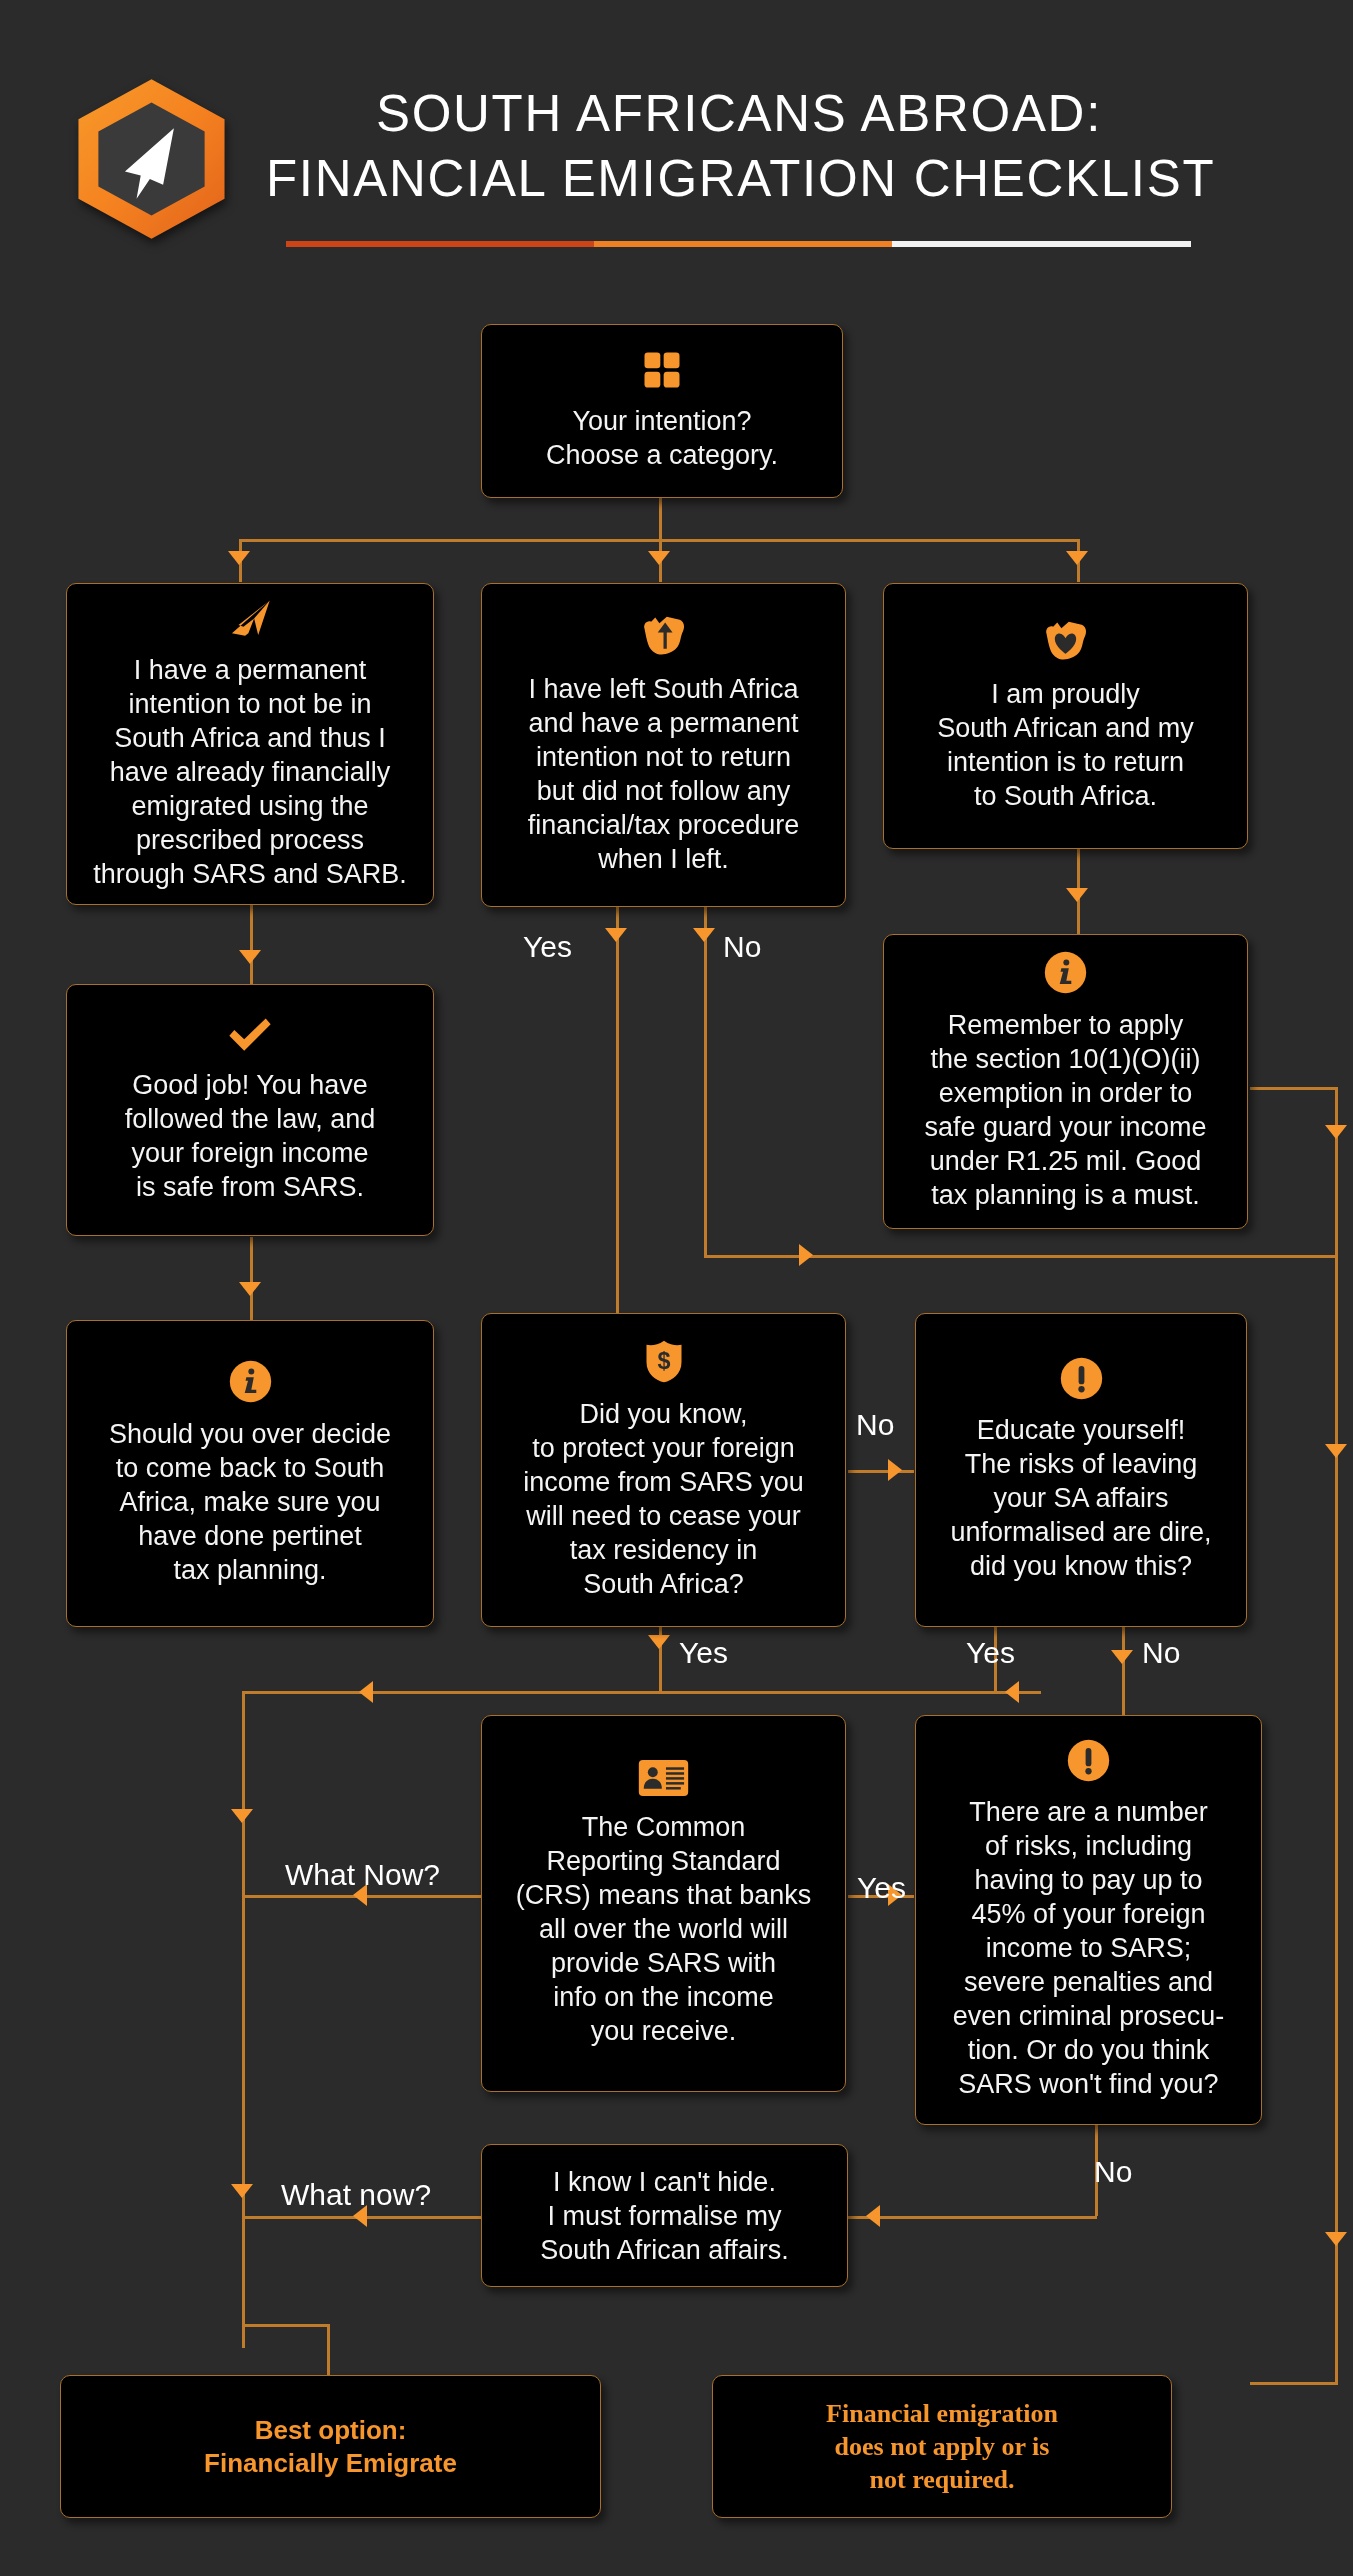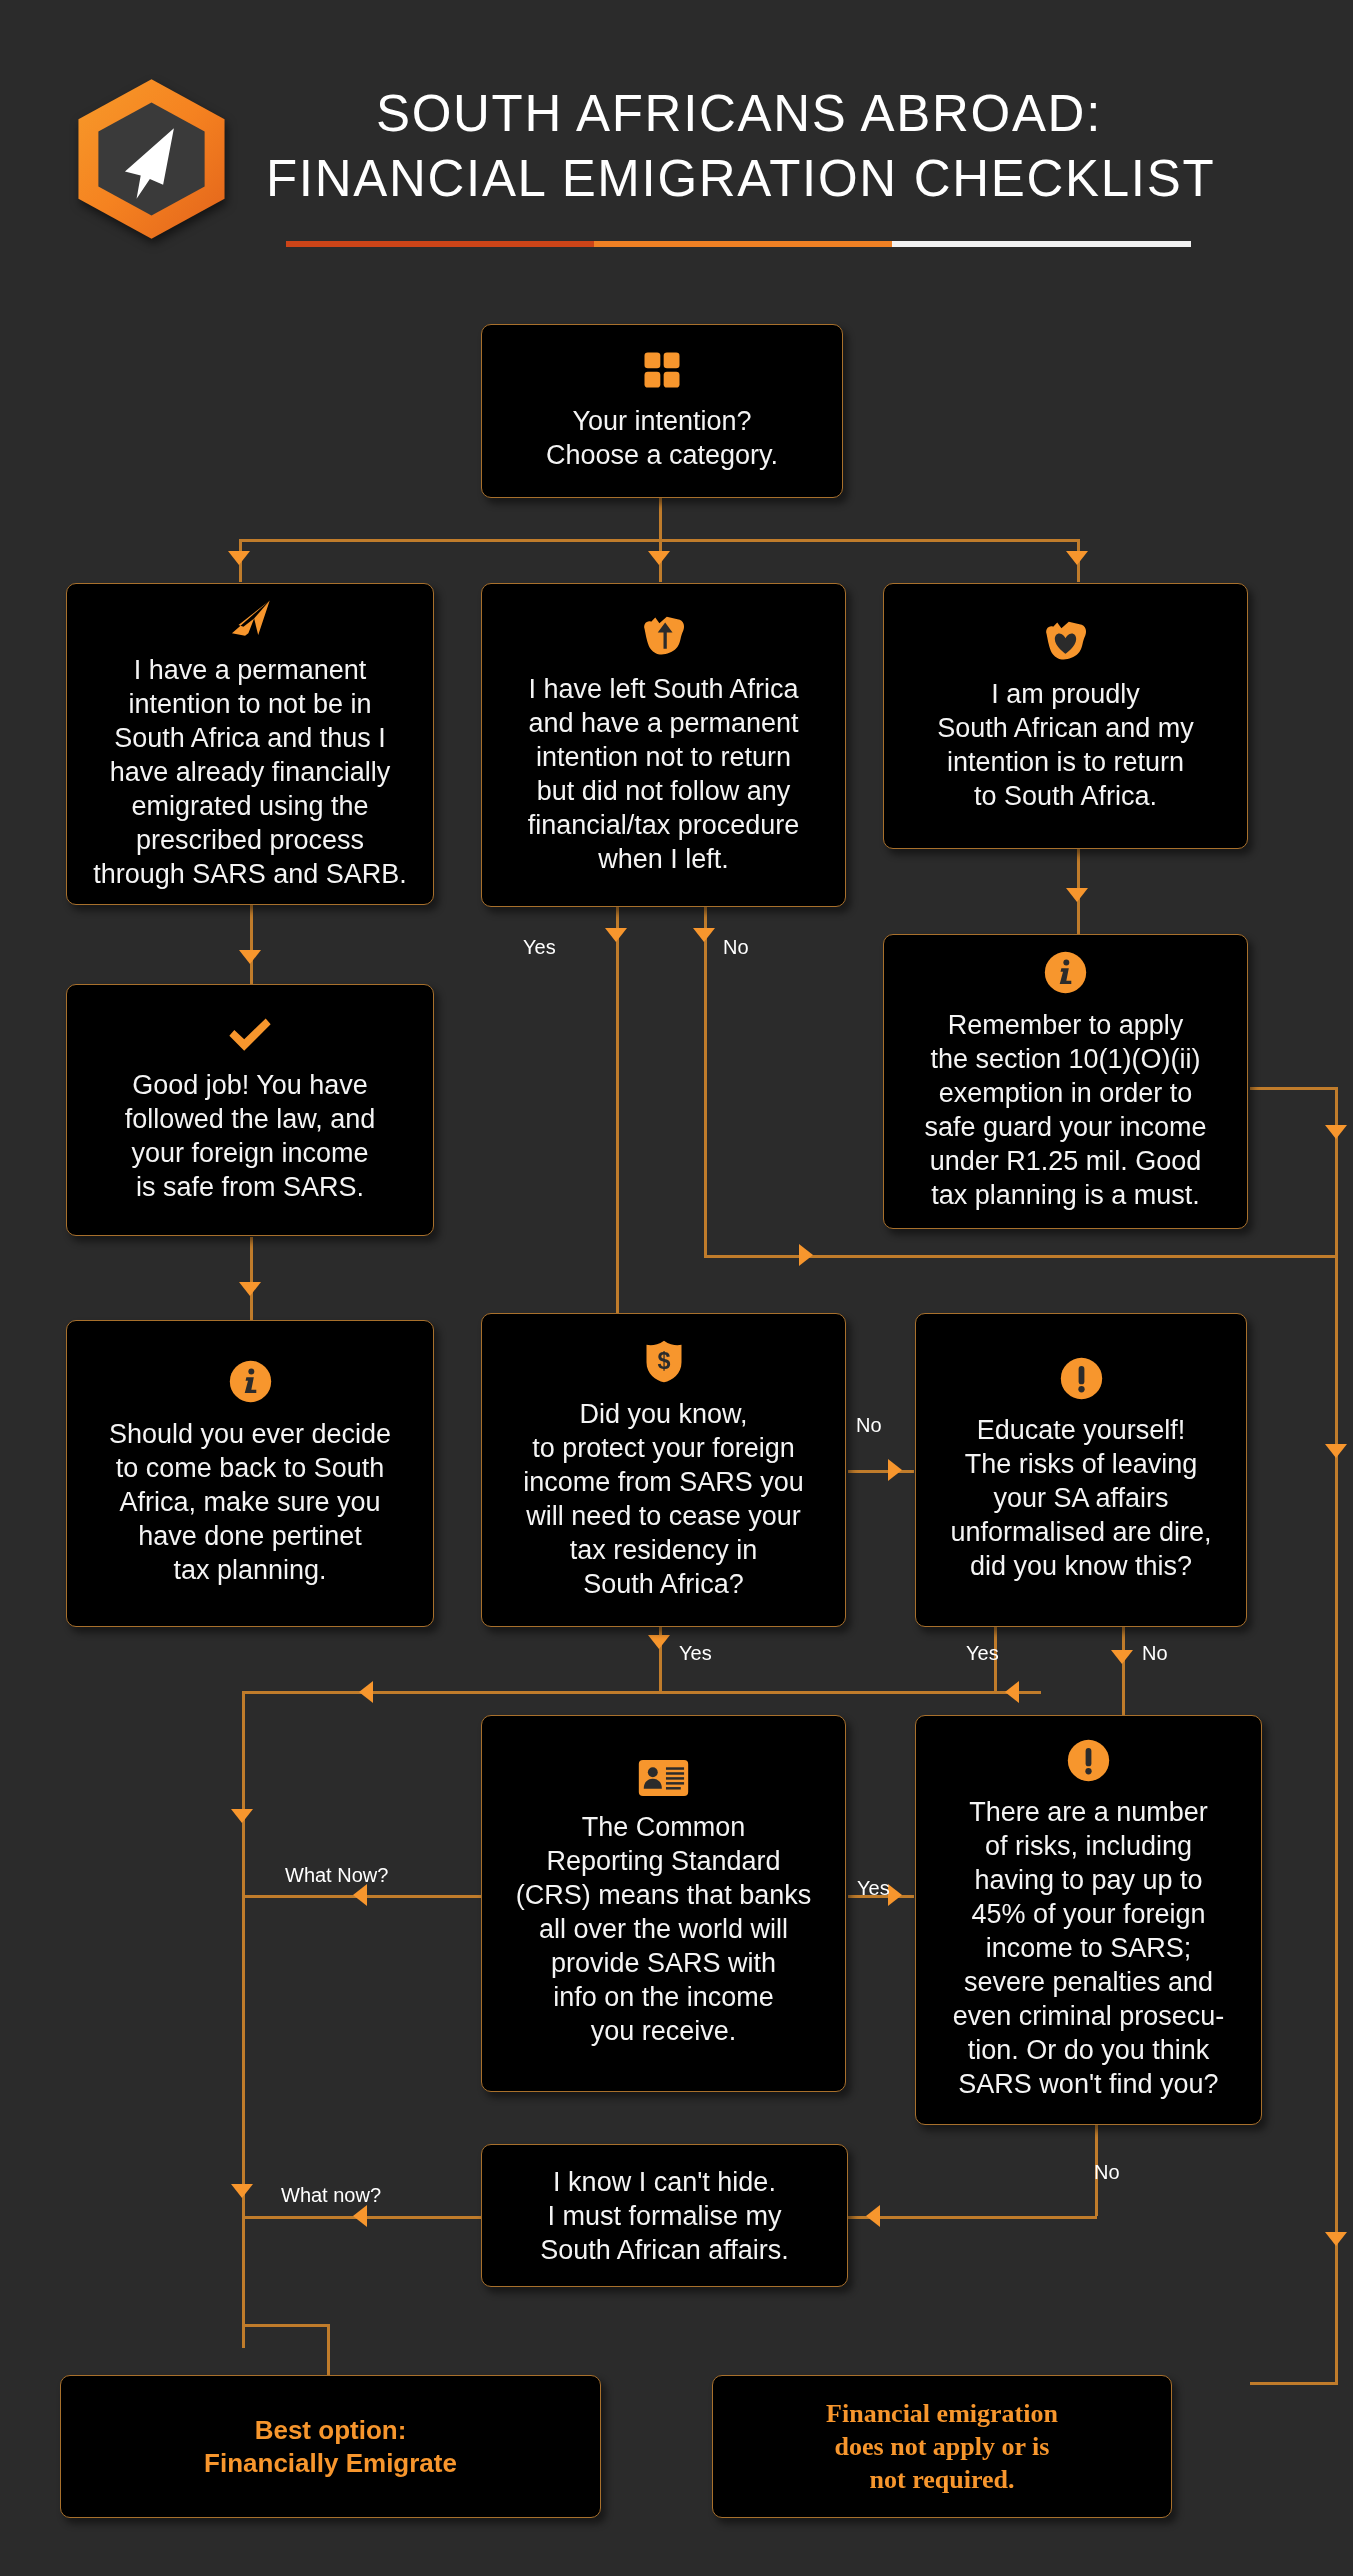--- a/index.html
+++ b/index.html
@@ -78,21 +78,21 @@
   .ln.v { width: 2.5px; }
   .ln.h { height: 2.5px; }
   .arw { position: absolute; width: 0; height: 0; z-index: 2; }
   .arw.down  { border-left: 11.6px solid transparent; border-right: 11.6px solid transparent; border-top: 14px solid #f7962d; }
   .arw.right { border-top: 11.6px solid transparent; border-bottom: 11.6px solid transparent; border-left: 14px solid #f7962d; }
   .arw.left  { border-top: 11.6px solid transparent; border-bottom: 11.6px solid transparent; border-right: 14px solid #f7962d; }
 
   .lbl {
     position: absolute;
     color: #ffffff;
-    font-size: 20px;
+    font-size: 30px;
     line-height: 28px;
     z-index: 4;
     white-space: nowrap;
   }
 
   svg { display: block; }
 </style>
 </head>
 <body>
 
@@ -285,21 +285,21 @@
   </div>
 
   <div class="node" style="left:66px; top:1320px; width:368px; height:307px;">
     <span class="ico">
       <svg width="43" height="43" viewBox="0 0 52 52">
         <circle cx="26" cy="26" r="25" fill="#f7962d"></circle>
         <circle cx="27" cy="14" r="3.6" fill="#2b2b2b"></circle>
         <path d="M21 21 L30 21 L27 36 L33 36 L33 40 L19 40 L23 25 L20 25 Z" fill="#2b2b2b"></path>
       </svg>
     </span>
-    <span class="txt">Should you ever decide
+    <span class="txt">Should you over decide
 to come back to South
 Africa, make sure you
 have done pertinet
 tax planning.</span>
   </div>
 
   <div class="node" style="left:481px; top:1313px; width:365px; height:314px;">
     <span class="ico">
       <svg width="40" height="45" viewBox="0 0 48 54">
         <path d="M24 2 C16 8 8 8 3 7 L3 28 C3 42 14 50 24 52 C34 50 45 42 45 28 L45 7

